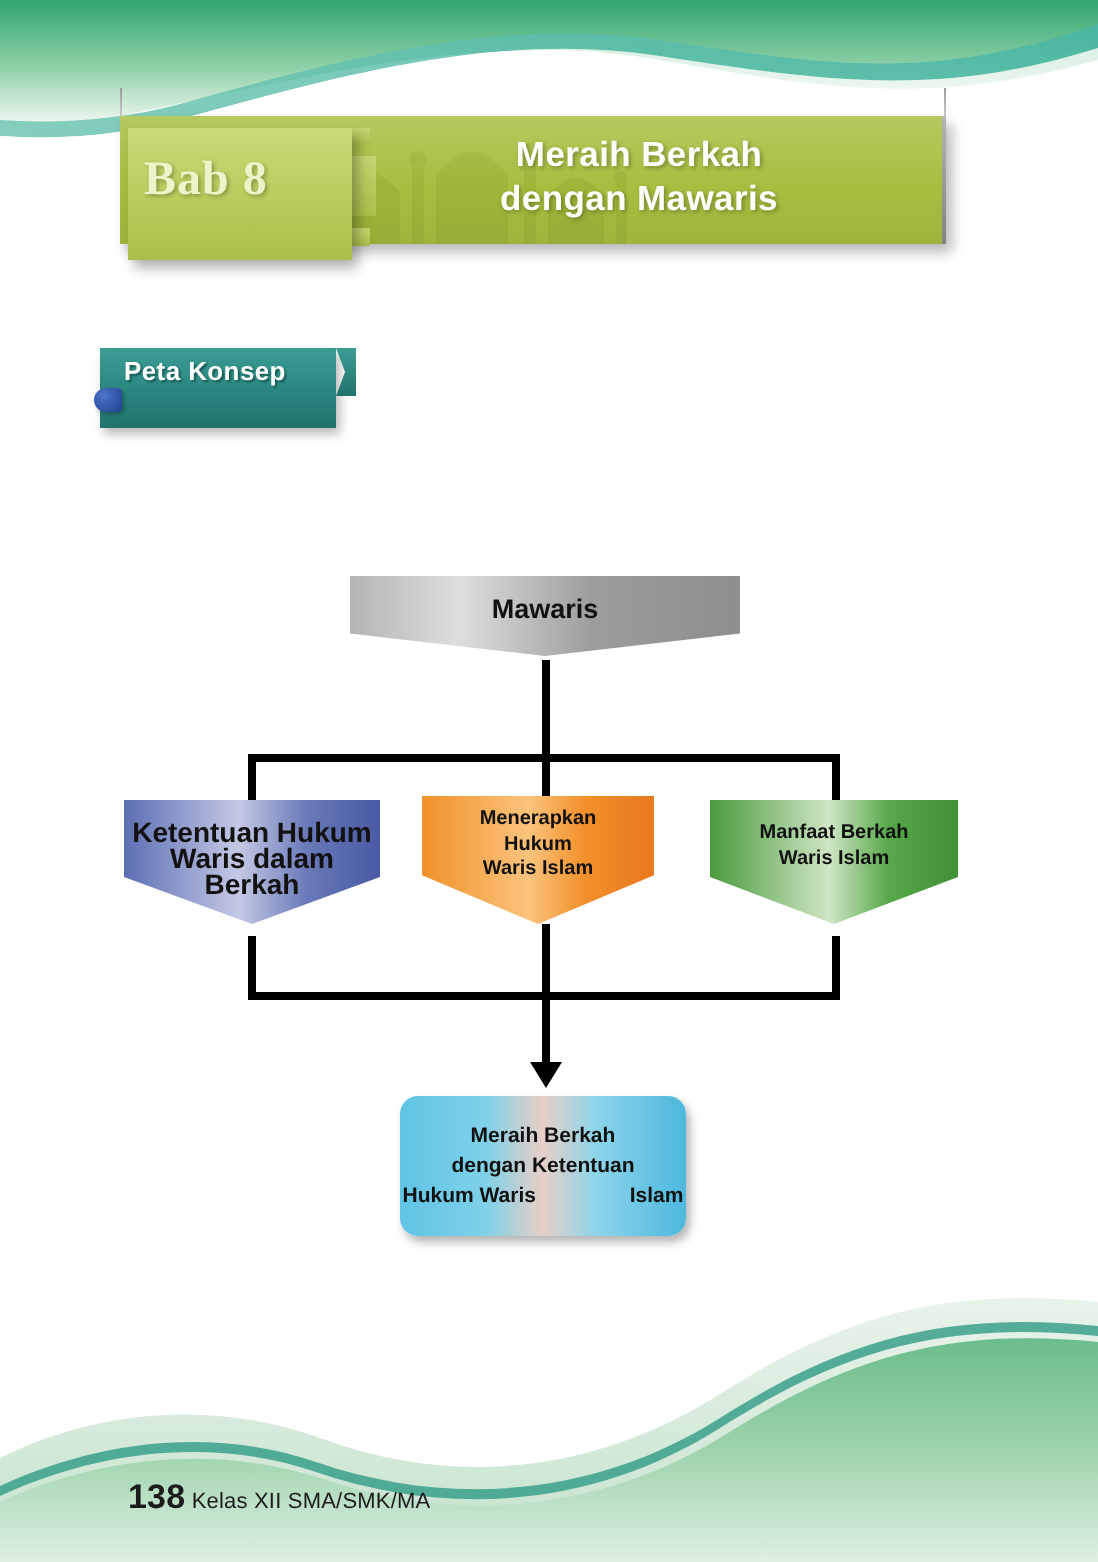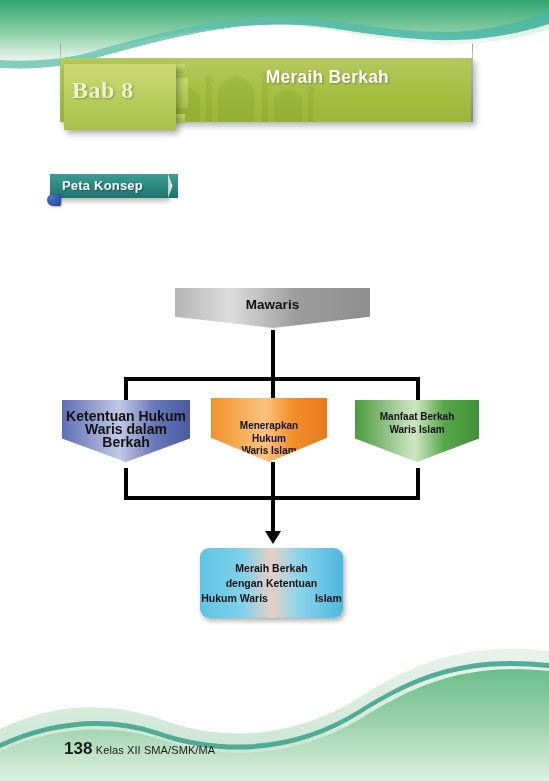--- a/index.html
+++ b/index.html
@@ -55,21 +55,21 @@
     color:#eef3c9;font-size:24px;font-weight:bold;letter-spacing:.5px;
     text-shadow:1px 1px 2px rgba(90,100,40,.55);
   }
   .notch{position:absolute;background:linear-gradient(to bottom,#c6d571,#a9bf4a);}
   .notch.n1{left:176px;top:64px;width:9px;height:9px;}
   .notch.n2{left:176px;top:78px;width:12px;height:30px;}
   .notch.n3{left:176px;top:114px;width:9px;height:9px;}
 
   
   .peta{
-    position:absolute;left:50px;top:174px;width:118px;height:24px;
+    position:absolute;left:50px;top:174px;width:118px;height:40px;
     background:linear-gradient(to bottom,#3c9d94,#2c8b83 45%,#21736d);
     box-shadow:2px 3px 5px rgba(0,0,0,.28);
   }
   .peta-tail{
     position:absolute;left:168px;top:174px;width:10px;height:24px;
     background:linear-gradient(to bottom,#3c9d94,#21736d);
     clip-path:polygon(0 0,100% 0,100% 100%,0 100%,45% 50%);
   }
   .peta-text{
     position:absolute;left:12px;top:4px;
@@ -106,21 +106,21 @@
     font-size:14px;line-height:13px;
     filter:drop-shadow(2px 3px 4px rgba(0,0,0,.3));
     align-items:flex-start;padding-top:10px;box-sizing:border-box;
   }
   .n-orange{
     left:211px;top:398px;width:116px;height:64px;
     background:linear-gradient(to right,#f0922a,#fbc37c 46%,#f2902a 70%,#e8791d);
     clip-path:polygon(0 0,100% 0,100% 62%,50% 100%,0 62%);
     font-size:10px;line-height:12.5px;
     filter:drop-shadow(2px 3px 4px rgba(0,0,0,.3));
-    align-items:flex-start;padding-top:22px;box-sizing:border-box;
+    align-items:flex-start;padding-top:6px;box-sizing:border-box;
   }
   .n-green{
     left:355px;top:400px;width:124px;height:62px;
     background:linear-gradient(to right,#4a9b3e,#cfe6c4 48%,#57a84a 72%,#3f9135);
     clip-path:polygon(0 0,100% 0,100% 62%,50% 100%,0 62%);
     font-size:10px;line-height:13px;
     filter:drop-shadow(2px 3px 4px rgba(0,0,0,.3));
     align-items:flex-start;padding-top:10px;box-sizing:border-box;
   }
 
@@ -187,20 +187,21 @@
         <circle cx="205" cy="18" r="4.5"></circle>
         <path d="M214,64 L214,40 Q228,22 242,40 L242,64 Z"></path>
         <rect x="248" y="34" width="5" height="30"></rect>
         <circle cx="250.5" cy="31" r="3.5"></circle>
         <rect x="60" y="46" width="18" height="18"></rect>
       </g>
     </svg>
     <div class="banner-sheen"></div>
     <div class="banner-title">
       <div>Meraih Berkah</div>
+      <div>dengan Mawaris</div>
     </div>
     <div class="banner-edge"></div>
   </div>
 
   <div class="notch n1"></div>
   <div class="notch n2"></div>
   <div class="notch n3"></div>
 
   <div class="bab-tab">
     <div class="bab-label">Bab 8</div>

